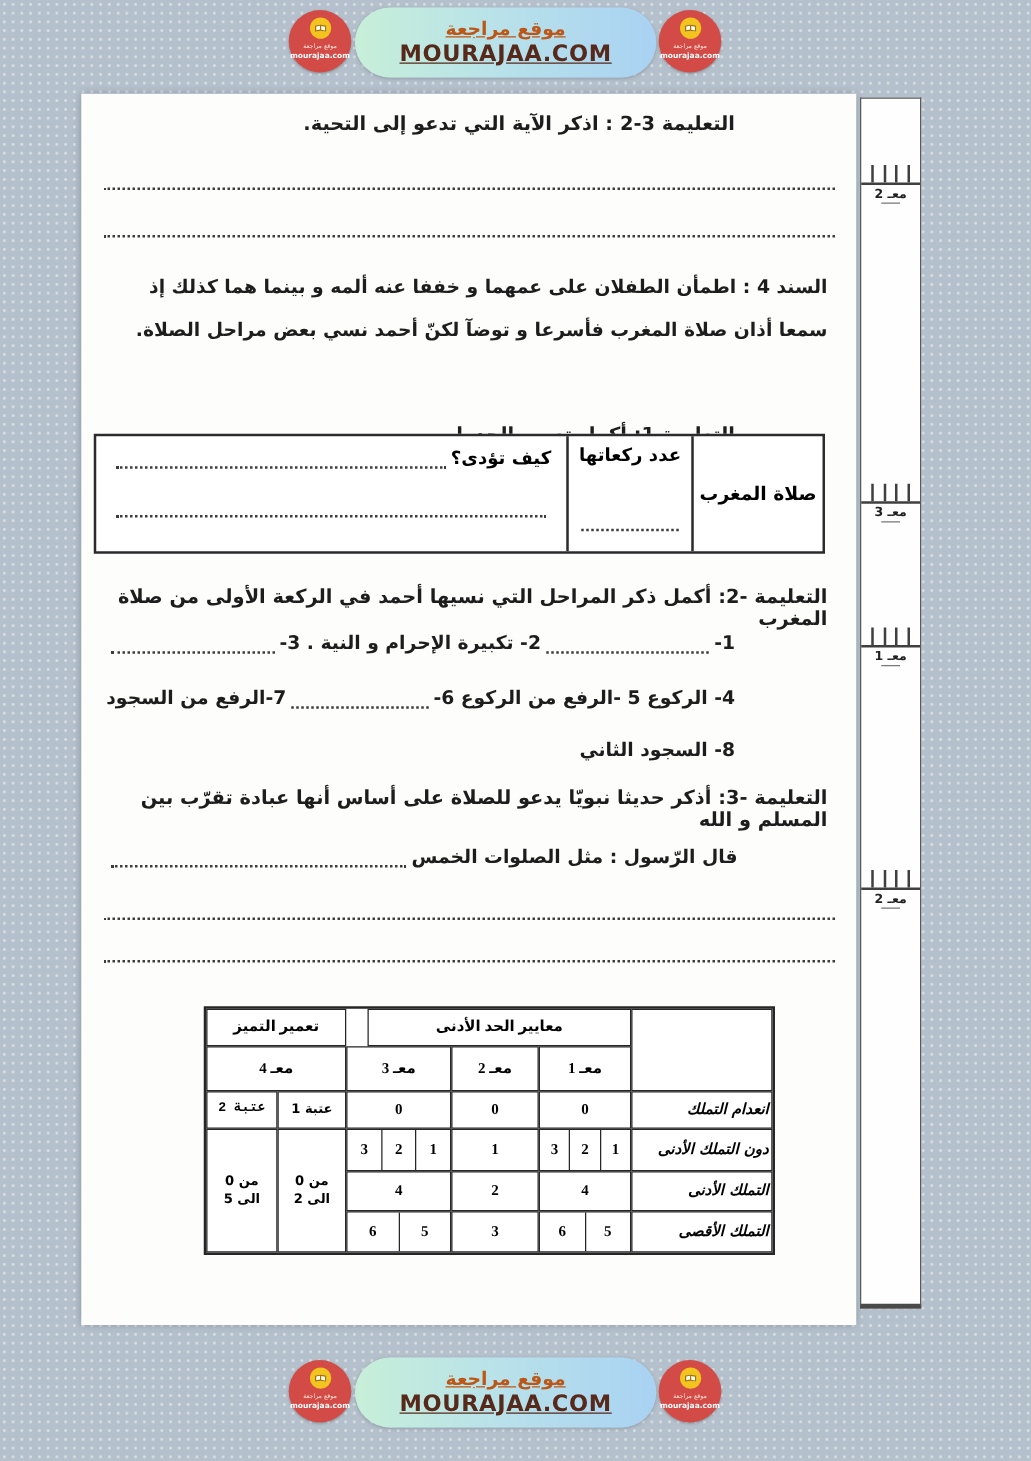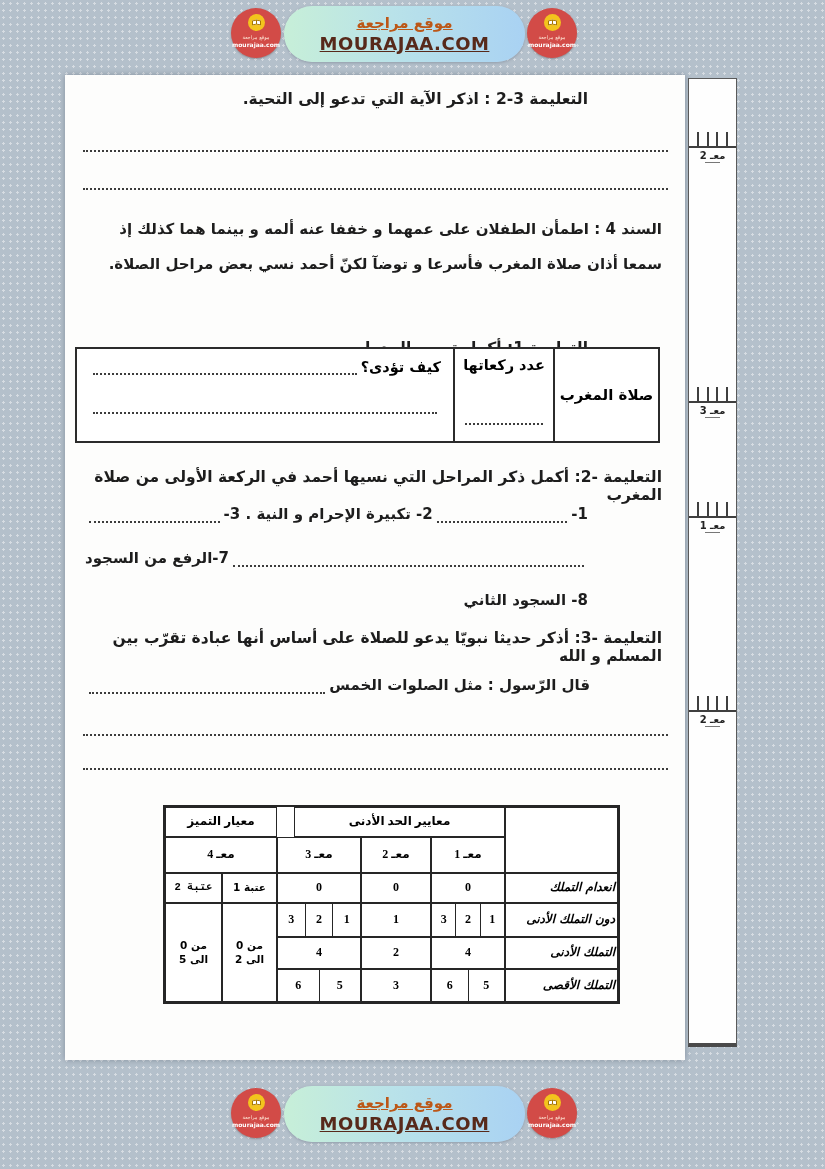--- a/index.html
+++ b/index.html
@@ -160,20 +160,21 @@
   <span style="font-weight:600;">أكمل ذكر المراحل التي نسيها أحمد في الركعة الأولى من صلاة المغرب</span>
 </div>
 
 <div class="txt t15 flexline" style="left:85px; top:505px; width:503px;">
   <span>1-</span>
   <div class="dotfill"></div>
   <span>2- تكبيرة الإحرام و النية . 3-</span>
   <div class="dotfill"></div>
 </div>
 <div class="txt t15 flexline" style="left:85px; top:549px; width:503px;">
+  <span>4- الركوع 5 -الرفع من الركوع 6-</span>
   <div class="dotfill"></div>
   <span>7-الرفع من السجود</span>
 </div>
 <div class="txt t15" style="left:85px; top:591px; width:503px;">8- السجود الثاني</div>
 
 <div class="txt title" style="left:85px; top:629px; width:577px;">
   <span class="b">التعليمة -3:</span>
   <span style="font-weight:600;">أذكر حديثا نبويّا يدعو للصلاة على أساس أنها عبادة تقرّب بين المسلم و الله</span>
 </div>
 
@@ -182,21 +183,21 @@
   <div class="dotfill"></div>
 </div>
 
 <div class="answer-line" style="top:734px;"></div>
 <div class="answer-line" style="top:768px;"></div>
 
 <div class="rubric">
 
   <div class="rb" style="grid-area:1/6/3/7;"></div>
   <div class="rb" style="grid-area:1/3/2/6;margin-left:17px;">معايير الحد الأدنى</div>
-  <div class="rb" style="grid-area:1/1/2/3;">معيار التميز</div>
+  <div class="rb" style="grid-area:1/1/2/3;">تعمير التميز</div>
   <div class="rb" style="grid-area:2/5/3/6;">معـ 1</div>
   <div class="rb" style="grid-area:2/4/3/5;">معـ 2</div>
   <div class="rb" style="grid-area:2/3/3/4;">معـ 3</div>
   <div class="rb" style="grid-area:2/1/3/3;">معـ 4</div>
 
   <div class="rb rb-label" style="grid-area:3/6/4/7;">انعدام التملك</div>
   <div class="rb" style="grid-area:3/5/4/6;">0</div>
   <div class="rb" style="grid-area:3/4/4/5;">0</div>
   <div class="rb" style="grid-area:3/3/4/4;">0</div>
   <div class="rb" style="grid-area:3/2/4/3; font-size:10.5px; font-family:'DejaVu Sans',sans-serif;">عتبة 1</div>

